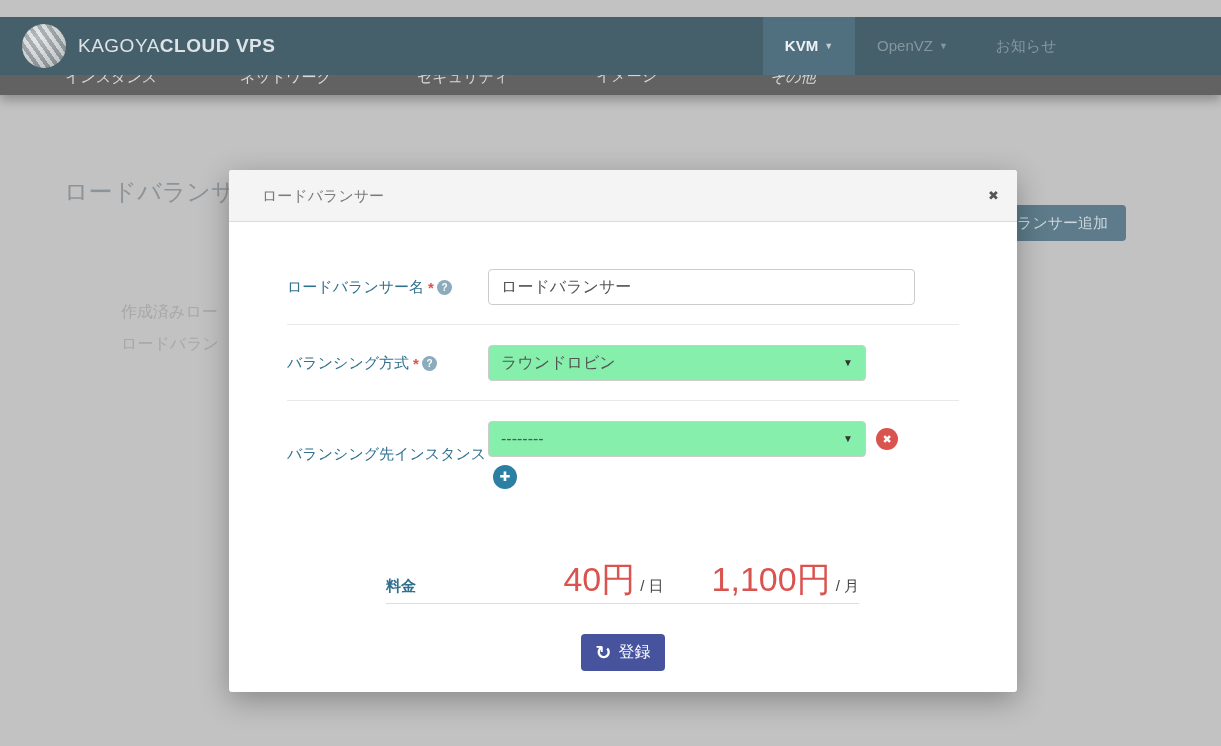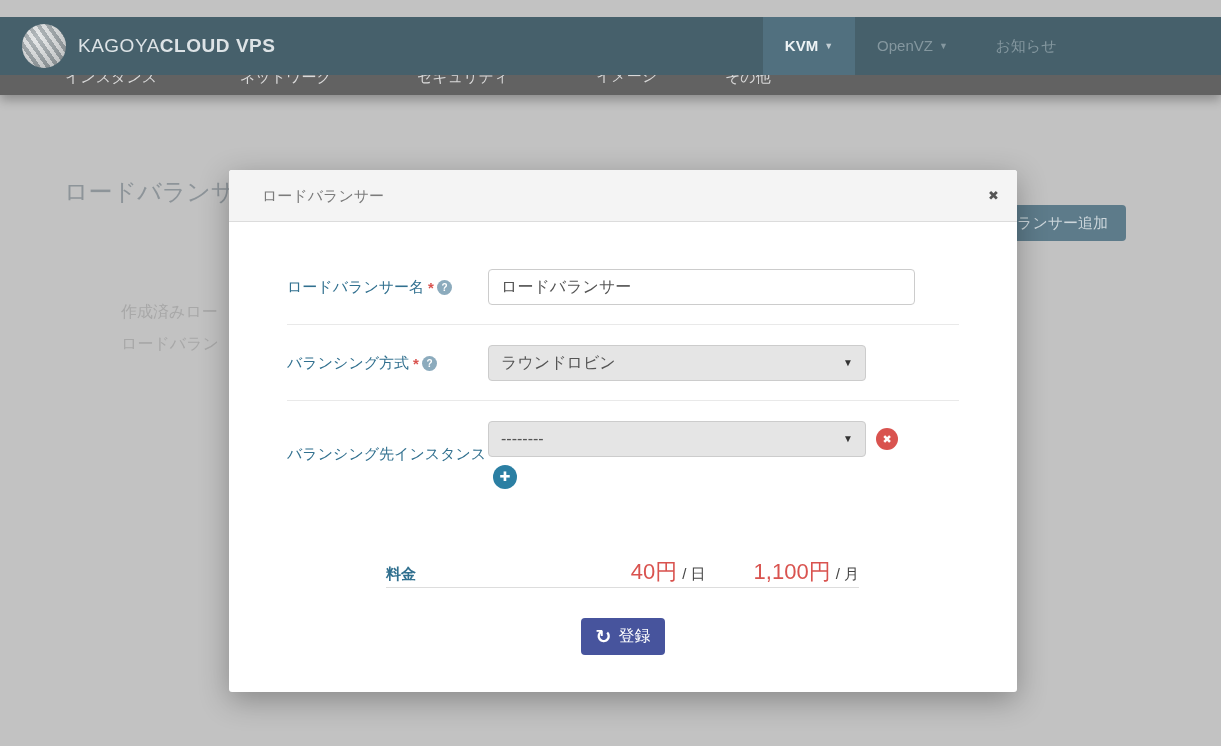--- a/index.html
+++ b/index.html
@@ -29,21 +29,21 @@
   .nav-oshirase { left:972px; width:108px; color:#84979f; }
   .caret { font-size:9px; margin-left:6px; position:relative; top:-2px; }
   .nav-kvm .caret { color:#c2ced4; }
   .nav-openvz .caret { color:#84979f; }
 
   
   .subnav { position:absolute; top:58px; left:0; width:1221px; height:37px; background:#626262; box-shadow:0 5px 10px rgba(0,0,0,.28); z-index:4; }
   .subnav-arrow { position:absolute; top:-8px; left:794px; width:0; height:0;
     border-left:11px solid transparent; border-right:11px solid transparent; border-bottom:8px solid #626262; }
   .subnav-item { position:absolute; top:0; height:37px; line-height:37px; font-size:15px; color:#d9d9d9; cursor:pointer; white-space:nowrap; }
-  .sn-0 { left:65px; } .sn-1 { left:240px; } .sn-2 { left:417px; } .sn-3 { left:596px;font-family:Liberation Serif, serif; } .sn-4 { left:725px; }
+  .sn-0 { left:65px; } .sn-1 { left:240px; } .sn-2 { left:417px; } .sn-3 { left:596px;font-family:Liberation Serif, serif; } .sn-4 { left:770px;font-style:italic; }
 
   
   .page-heading { position:absolute; left:64px; top:176px; font-size:24px; color:#8d9499; white-space:nowrap; z-index:1; }
   .add-btn { position:absolute; left:938px; top:205px; height:36px; line-height:36px; padding:0 18px;
     background:#5d7b8a; color:#ccd6db; font-size:15px; border:none; border-radius:4px; cursor:pointer; white-space:nowrap; z-index:1; }
   .bg-line { position:absolute; font-size:16px; color:#a8a8a8; white-space:nowrap; z-index:1; }
   .bg-line-1 { left:121px; top:302px; }
   .bg-line-2 { left:121px; top:334px; }
 
   
@@ -57,36 +57,36 @@
   .form-row { display:flex; align-items:center; padding-bottom:19px; border-bottom:1px solid #e9e9e9; margin-bottom:20px; }
   .form-row.row-last { border-bottom:none; padding-bottom:0; margin-bottom:0; align-items:flex-start; }
   .label-col { width:201px; flex:none; font-size:15px; color:#31708f; display:flex; align-items:center; white-space:nowrap; }
   .row-last .label-col { padding-top:24px; }
   .req { color:#d9534f; font-weight:700; margin:0 3px 0 4px; }
   .help-icon { width:15px; height:15px; border-radius:50%; background:#8cabbd; color:#fff; font-size:10px; font-weight:700;
     line-height:15px; text-align:center; cursor:pointer; flex:none; }
 
   .text-input { width:427px; height:36px; border:1px solid #ccc; border-radius:4px; padding:0 12px; font-size:16px; color:#555;
     font-family:"Liberation Sans","DejaVu Sans",sans-serif; outline:none; }
-  .select { position:relative; width:378px; height:36px; border:1px solid #ccc; border-radius:4px; background:#e5e5e5;
+  .select { position:relative; width:378px; height:36px; border:1px solid #ccc; border-radius:4px; background:#86efac;
     line-height:34px; padding:0 30px 0 12px; font-size:16px; color:#555; cursor:pointer; white-space:nowrap; }
   .sel-caret { position:absolute; right:12px; top:0; line-height:34px; font-size:10px; color:#333; }
 
   .select-line { display:flex; align-items:center; }
   .delete-icon { width:22px; height:22px; border-radius:50%; background:#d9534f; color:#fff; font-size:11px; font-weight:700;
     line-height:22px; text-align:center; margin-left:10px; cursor:pointer; flex:none; }
   .plus-icon { width:24px; height:24px; border-radius:50%; background:#2b7fa3; color:#fff; font-size:13px; font-weight:700;
     line-height:24px; text-align:center; margin:8px 0 0 5px; cursor:pointer; }
 
   .price-row { margin:68px 0 0 99px; width:473px; display:flex; align-items:baseline; border-bottom:1px solid #ddd; padding-bottom:0; }
   .price-label { font-size:15px; font-weight:700; color:#31708f; }
   .price-group { display:flex; align-items:baseline; }
   .price-day { margin-left:auto; }
   .price-month { margin-left:48px; }
-  .price-val { font-size:22px; color:#d9534f; }
+  .price-val { font-size:34px; color:#d9534f; }
   .price-unit { font-size:15px; color:#444; margin-left:5px; }
 
   .submit-row { text-align:center; margin-top:30px; }
   .submit-btn { display:inline-flex; align-items:center; gap:7px; height:37px; padding:0 15px; background:#47549d;
     border:none; border-radius:4px; color:#fff; font-size:16px; cursor:pointer;
     font-family:"Liberation Sans","DejaVu Sans",sans-serif; }
   .refresh-icon { font-size:19px; line-height:1; font-weight:700; }
 </style>
 </head>
 <body>

